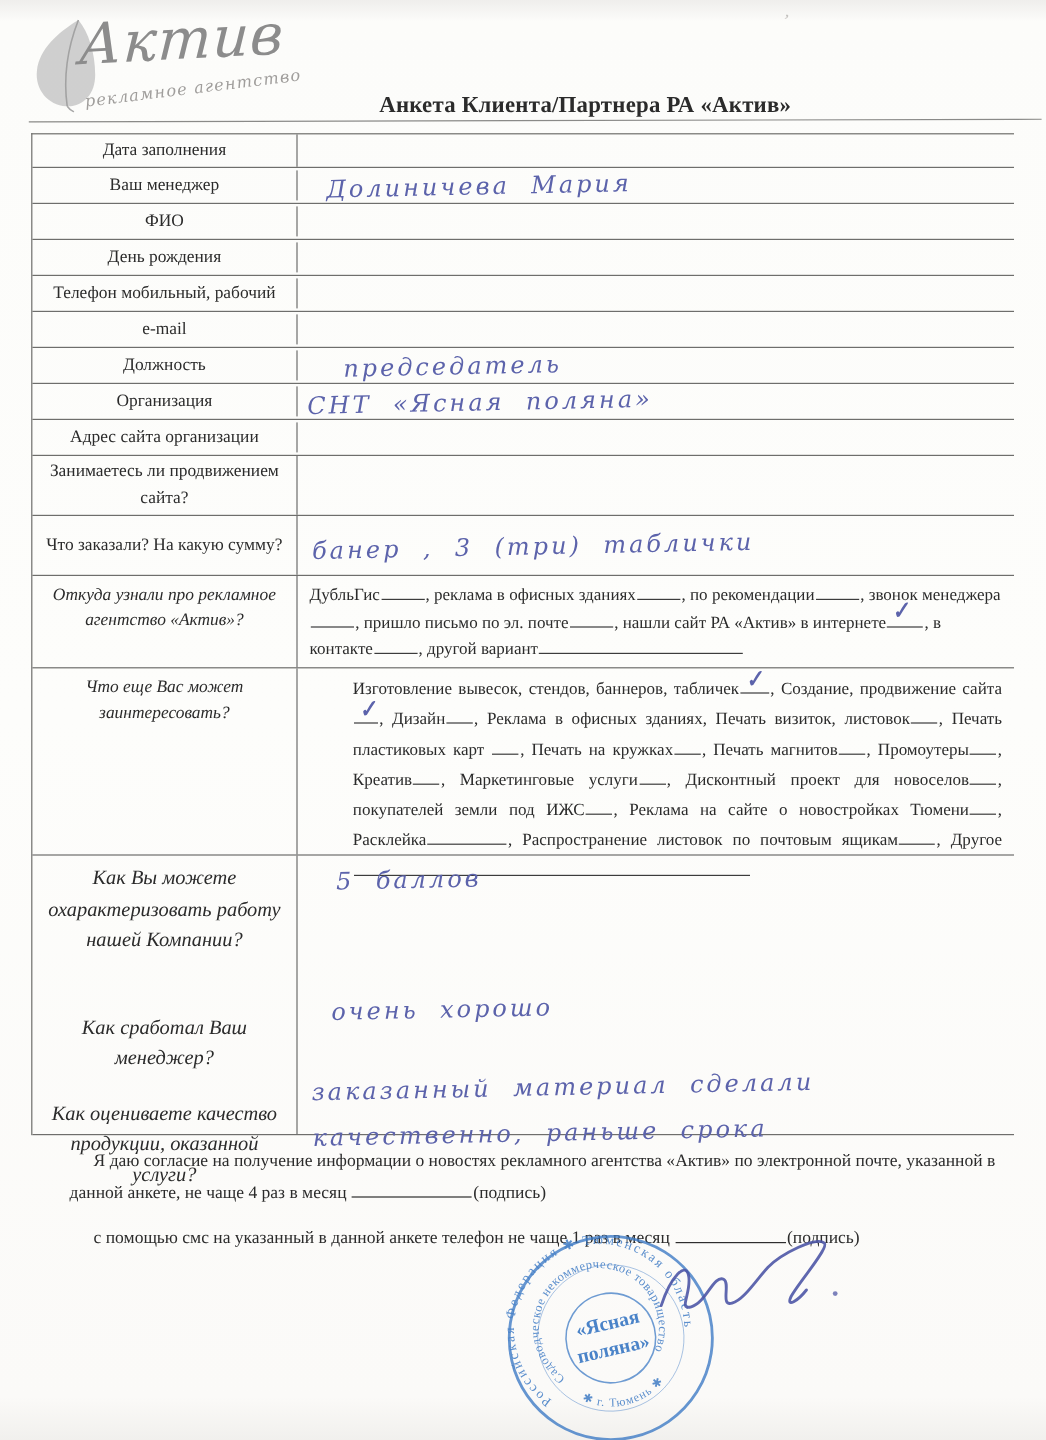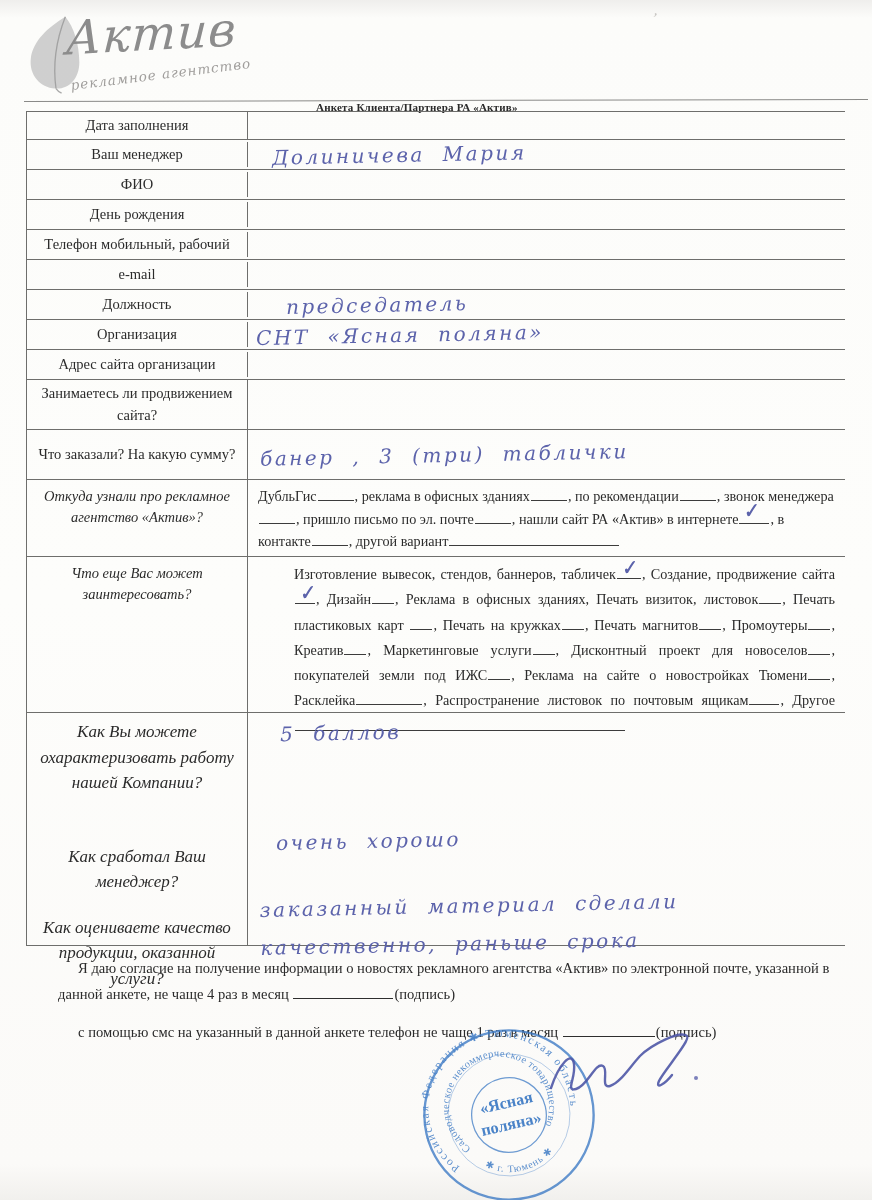--- a/index.html
+++ b/index.html
@@ -28,21 +28,21 @@
   .tagline{
     position:absolute;left:48px;top:62px;
     font-family:"DejaVu Serif", serif;
     font-style:italic;font-size:13.5px;color:#a09e9c;
     transform:rotate(-7deg);letter-spacing:1px;
   }
   .scan-mark{position:absolute;left:652px;top:10px;color:#c4c2bf;font-size:15px;transform:rotate(14deg);}
   
   .title{
     position:absolute;left:316px;top:77px;
-    font-size:11px;font-weight:bold;letter-spacing:.2px;margin-top:24px;
+    font-size:19px;font-weight:bold;letter-spacing:.2px;
   }
   .title-rule{position:absolute;left:24px;right:4px;top:100px;height:1px;background:#8a8a88;transform:rotate(-.15deg);}
   
   .ftable{
     position:absolute;left:26px;top:111px;width:818px;
     border-top:1px solid #6e6e6c;border-left:1px solid #6e6e6c;
   }
   .frow{display:flex;border-bottom:1px solid #6e6e6c;box-sizing:border-box;}
   .fl{
     width:221px;min-width:221px;box-sizing:border-box;

